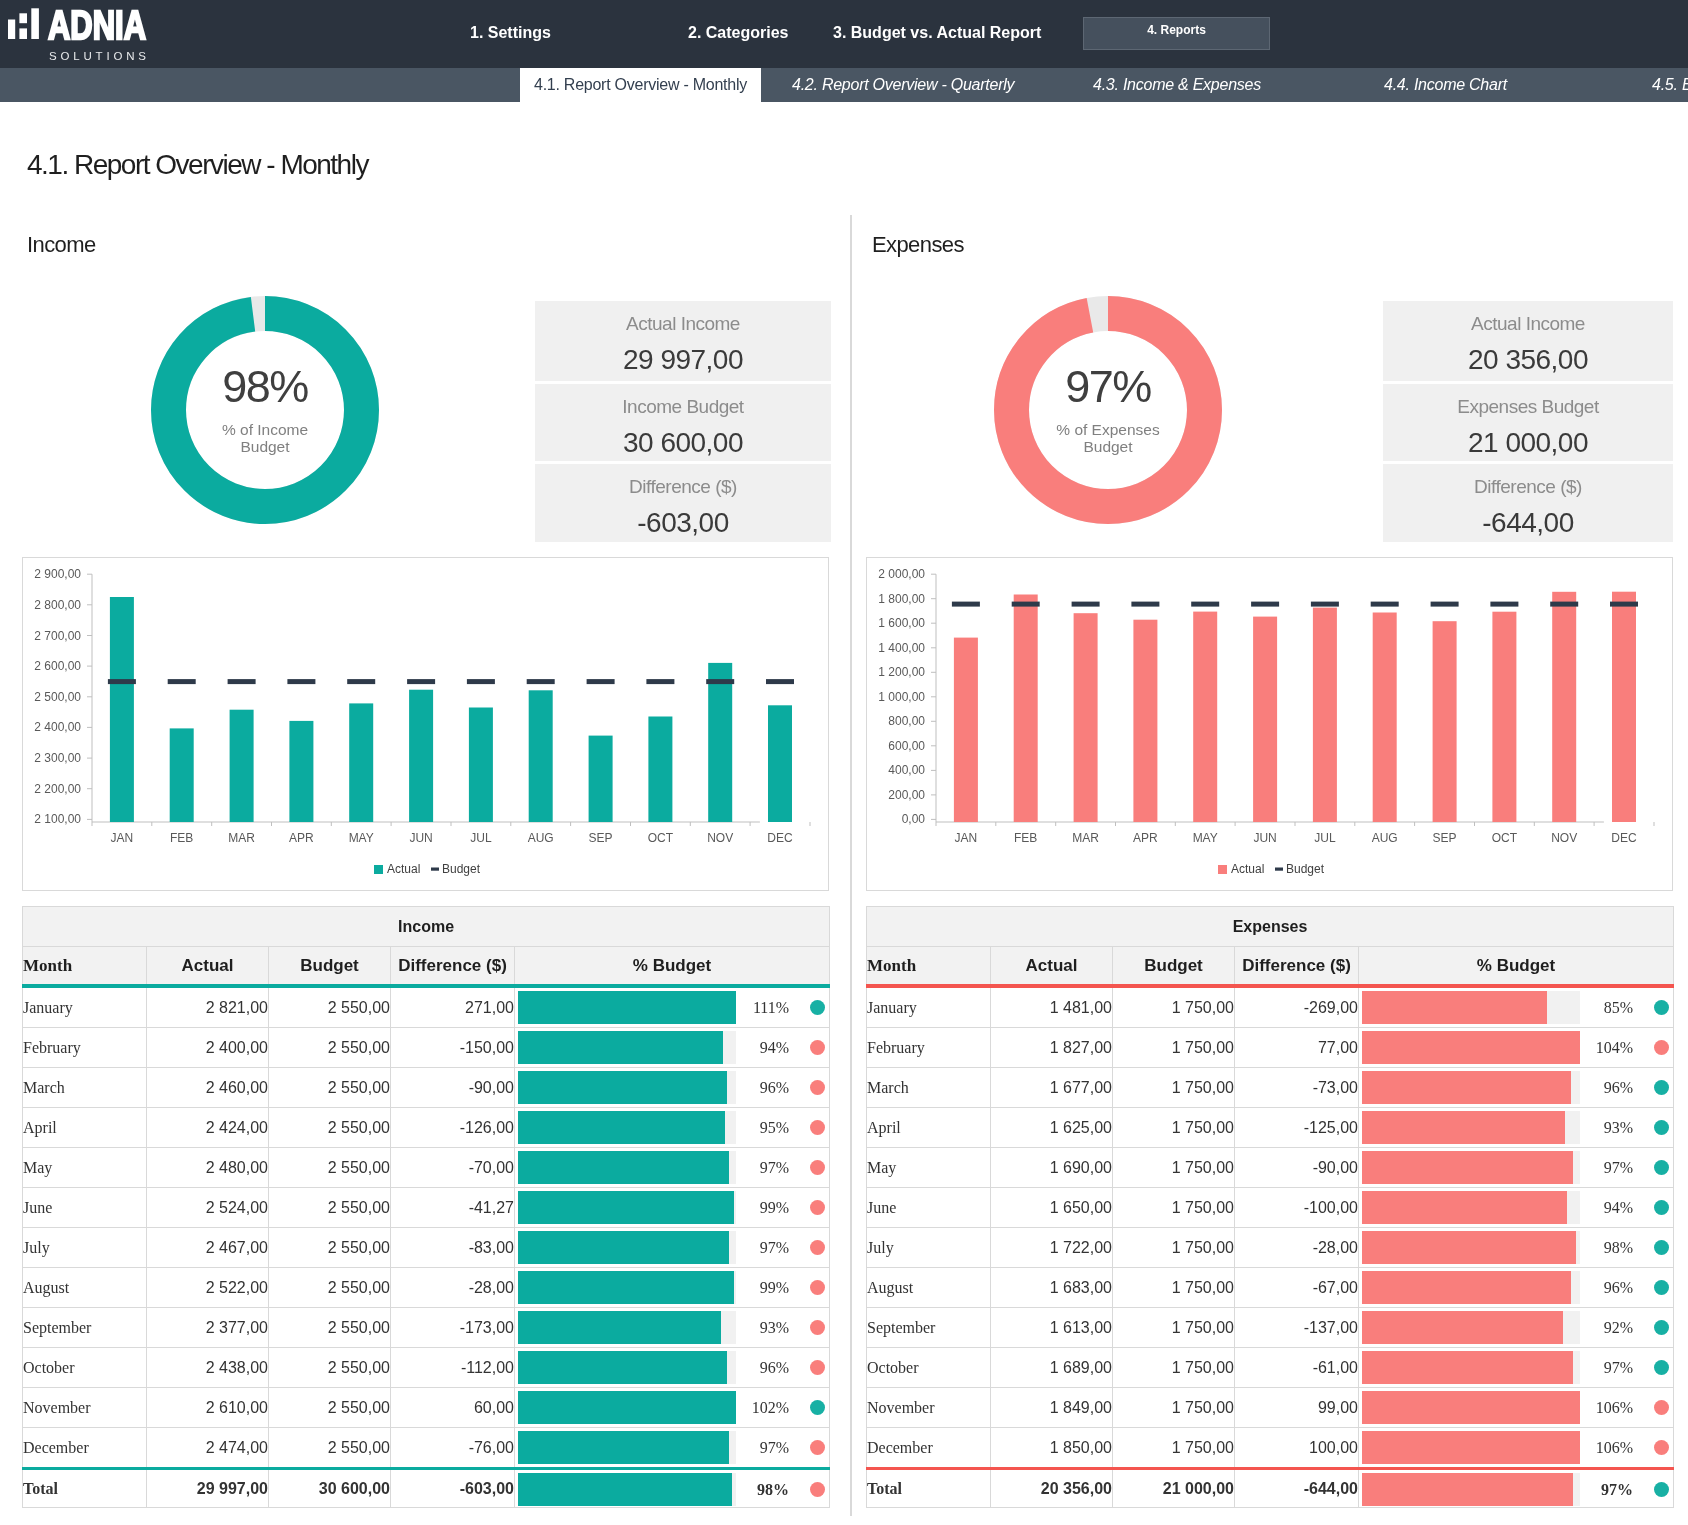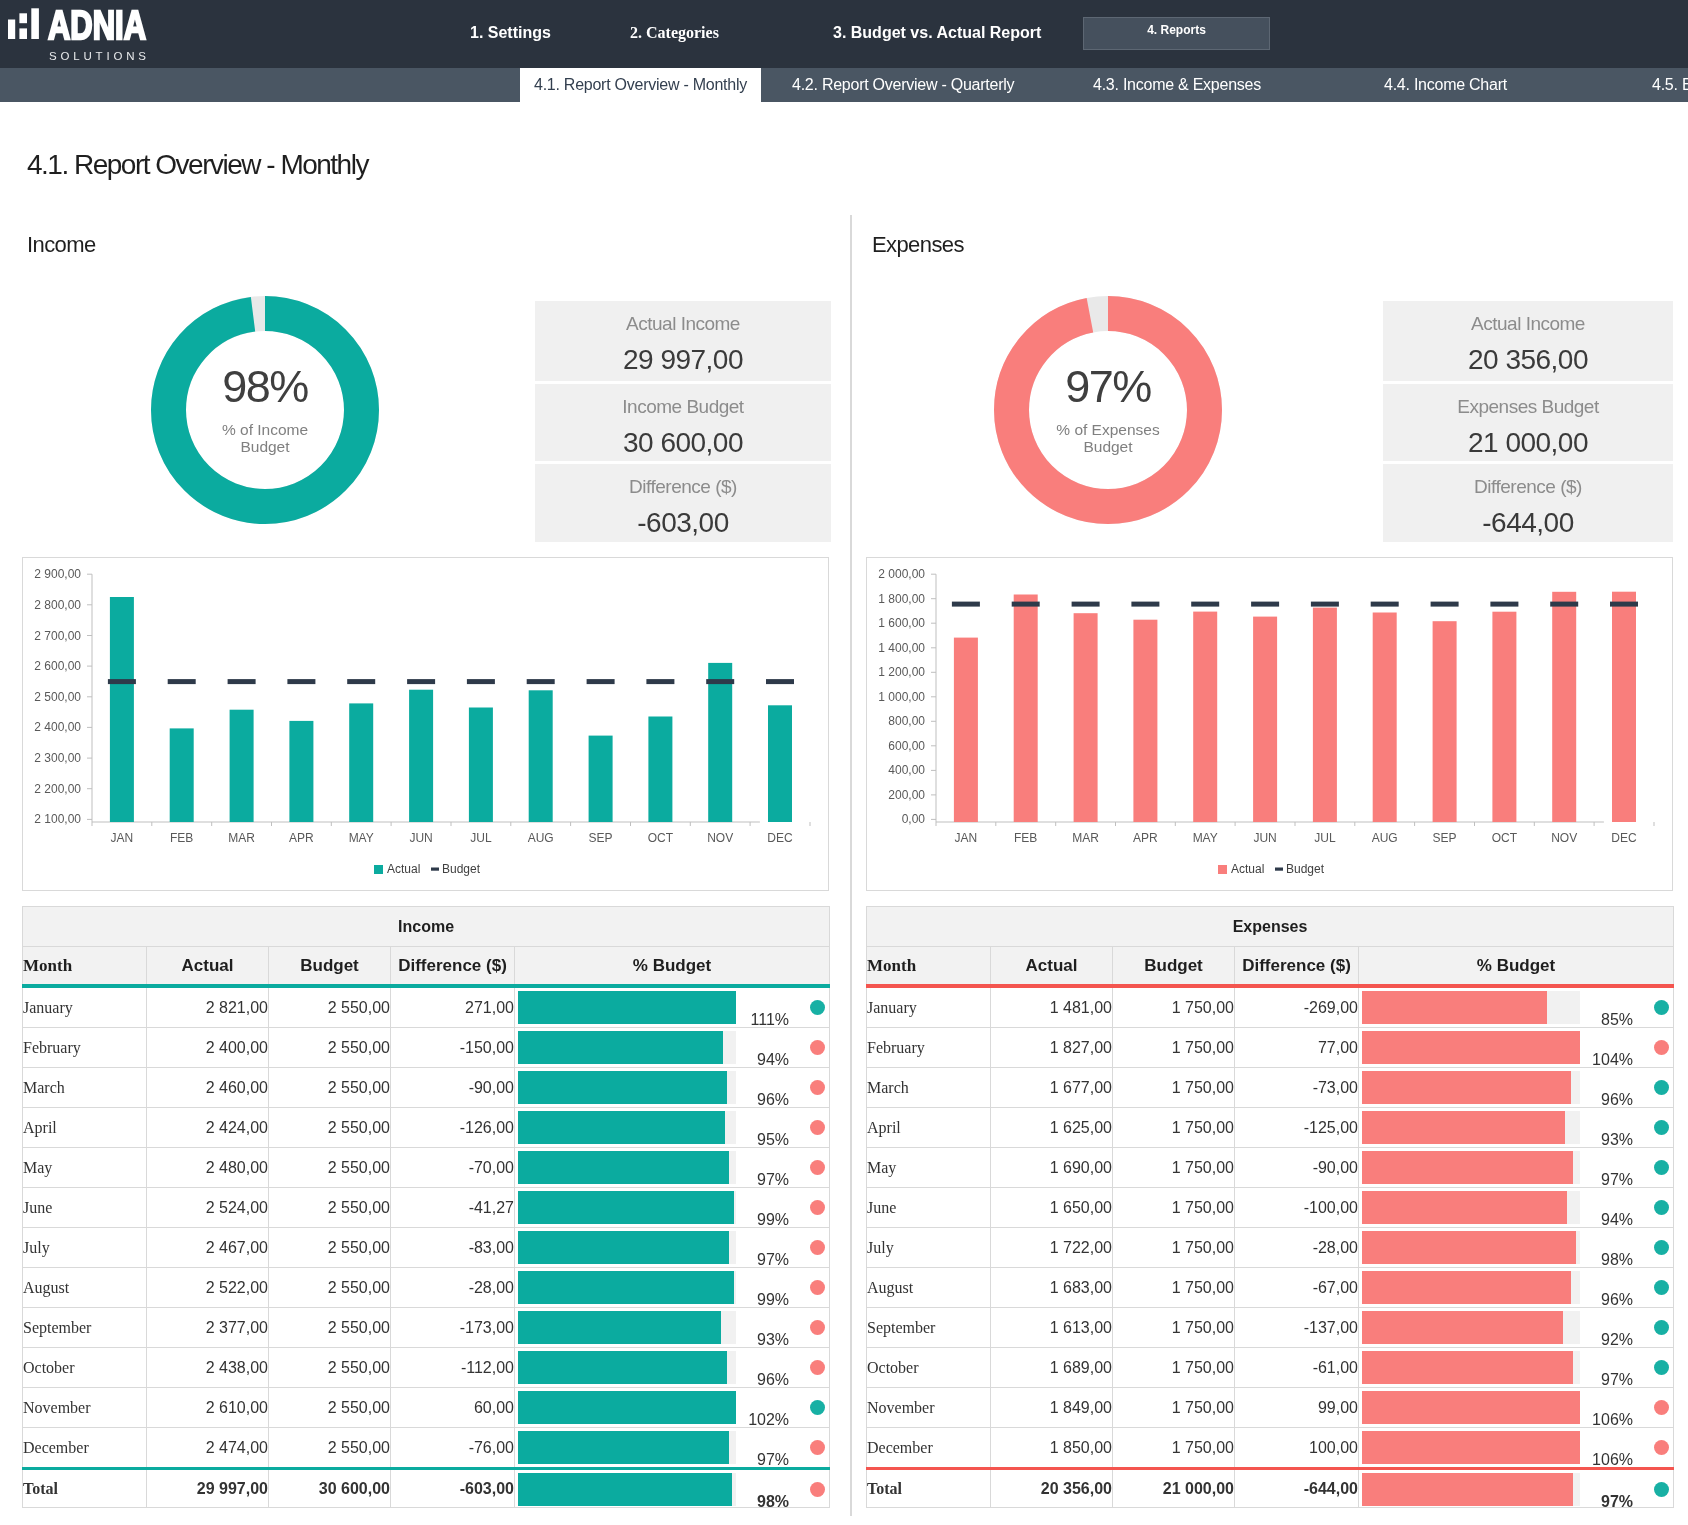--- a/index.html
+++ b/index.html
@@ -4,21 +4,21 @@
 html,body{margin:0;padding:0;}
 body{width:1688px;height:1525px;position:relative;overflow:hidden;background:#fff;
   font-family:"Liberation Sans",sans-serif;}
 .abs{position:absolute;}
 .nav{left:0;top:0;width:1688px;height:68px;background:#2b333e;}
 .navitem{color:#fff;font-size:16px;font-weight:700;top:24px;white-space:nowrap;}
 .navbox{left:1083px;top:17px;width:187px;height:33px;background:#45505d;
   border:1px solid #5d6773;box-sizing:border-box;}
 .navbox span{display:block;text-align:center;color:#fff;font-size:12px;font-weight:700;margin-top:5px;}
 .subnav{left:0;top:68px;width:1688px;height:34px;background:#4a5663;}
-.subitem{color:#fff;font-size:16px;letter-spacing:-0.25px;top:76px;white-space:nowrap;}
+.subitem{color:#fff;font-size:16px;letter-spacing:-0.25px;top:76px;white-space:nowrap;font-style:italic;}
 .activetab{left:520px;top:68px;width:241px;height:34px;background:#fff;}
 .activetab span{display:block;text-align:center;color:#333f4f;font-size:16px;letter-spacing:-0.25px;margin-top:8px;}
 h1{position:absolute;left:27px;top:147px;margin:0;font-size:28px;line-height:36px;font-weight:400;color:#1f1f1f;letter-spacing:-1.5px;}
 .seclabel{font-size:22px;color:#1f1f1f;letter-spacing:-0.6px;}
 .divider{left:850px;top:215px;width:2px;height:1301px;background:#d9d9d9;}
 .statbox{background:#f0f0f0;text-align:center;}
 .statbox .lab{font-size:19px;line-height:22px;letter-spacing:-0.5px;color:#8c8c8c;margin-top:12px;}
 .statbox .val{font-size:28px;line-height:34px;letter-spacing:-0.5px;color:#3a3a3a;margin-top:8px;}
 .chartpanel{width:805px;height:332px;border:1px solid #d9d9d9;background:#fff;}
 .donuttxt{width:240px;text-align:center;}
@@ -27,42 +27,42 @@
 table.rep{border-collapse:collapse;table-layout:fixed;width:807px;font-size:16px;color:#333;}
 table.rep td{border:1px solid #d9d9d9;padding:0;height:39px;overflow:hidden;white-space:nowrap;}
 td.title{background:#f2f2f2;text-align:center;font-weight:700;font-size:16px;color:#1f1f1f;height:39px;}
 tr.hdr td{background:#f2f2f2;font-weight:700;font-size:17px;color:#1f1f1f;height:37px;}
 td.mon{padding-left:5px;font-family:Liberation Serif, serif;}
 td.num{text-align:right;padding-right:4px;}
 tr.hdr td.num{text-align:center;padding-right:0;}
 td.pcell{position:relative;}
 .trk{position:absolute;left:3px;top:3px;height:33px;background:#f1f1f1;}
 .fill{height:33px;}
-.pct{position:absolute;top:12px;height:39px;line-height:39px;right:40px;}
+.pct{position:absolute;top:0;height:39px;line-height:39px;right:40px;font-family:Liberation Serif, serif;}
 .dot{position:absolute;width:15px;height:15px;border-radius:50%;right:4px;top:12px;}
 tr.tot td{font-weight:700;height:37px;}
 .clab{font-size:12px;fill:#595959;}
 .cmon{font-size:12px;fill:#595959;}
 .cleg{font-size:12px;fill:#404040;}
 </style></head>
 <body>
 
 <div class="abs nav"></div>
 <svg class="abs" style="left:0;top:0" width="200" height="68" viewBox="0 0 200 68">
 <g fill="#fff">
 <rect x="8" y="19.5" width="7.2" height="19.5"></rect>
 <rect x="19.4" y="13.3" width="7.6" height="9.9"></rect>
 <rect x="19.4" y="28.4" width="7.6" height="10.6"></rect>
 <rect x="31.3" y="8.3" width="7.6" height="30.7"></rect>
 </g>
 <text x="48" y="39" fill="#fff" stroke="#fff" stroke-width="2.4" font-weight="700" font-size="40" textLength="98" lengthAdjust="spacingAndGlyphs" style="font-family:'Liberation Sans',sans-serif">ADNIA</text>
 <text x="49" y="59.5" fill="#e9ebed" font-size="11.5" textLength="97" lengthAdjust="spacing" style="font-family:'Liberation Sans',sans-serif">SOLUTIONS</text>
 </svg>
 <div class="abs navitem" style="left:470px;text-align:center;">1. Settings</div>
-<div class="abs navitem" style="left:630px;font-family:Liberation Serif, serif;">2. Categories</div>
+<div class="abs navitem" style="left:688px;">2. Categories</div>
 <div class="abs navitem" style="left:833px;">3. Budget vs. Actual Report</div>
 <div class="abs navbox">
     <span>4. Reports</span>
   </div>
 <div class="abs subnav"></div>
 <div class="abs activetab">
     <span>4.1. Report Overview - Monthly</span>
   </div>
 <div class="abs subitem" style="left:792px;">4.2. Report Overview - Quarterly</div>
 <div class="abs subitem" style="left:1093px;">4.3. Income &amp; Expenses</div>

